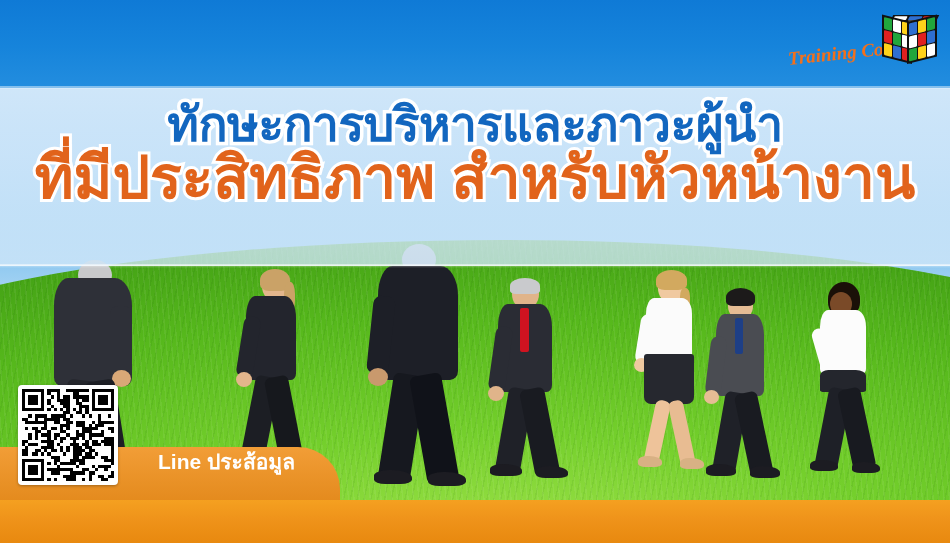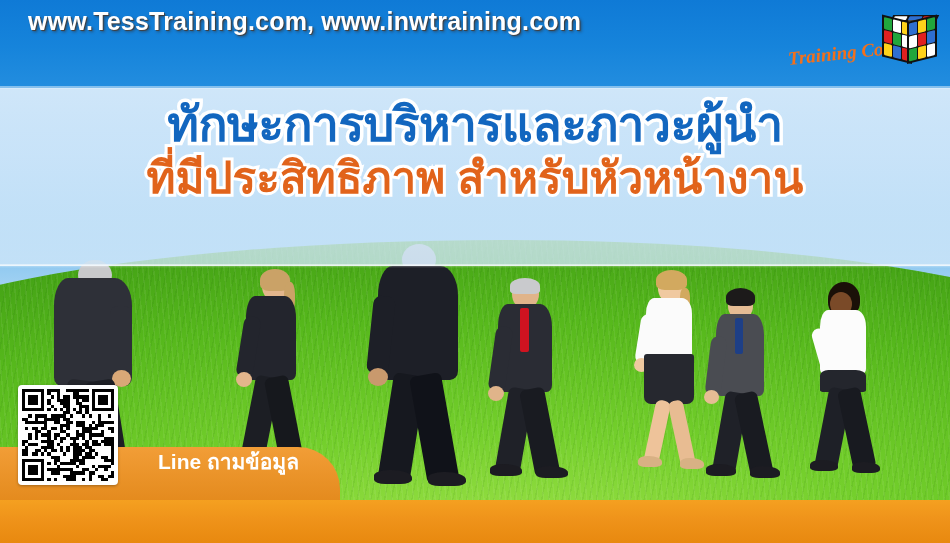--- a/index.html
+++ b/index.html
@@ -80,21 +80,21 @@
   .line-th1{
     margin:0;padding-top:4px;
     font-size:48px;line-height:66px;font-weight:bold;color:#1266bf;
     letter-spacing:-.5px;
     -webkit-text-stroke:7px #ffffff;
     paint-order:stroke fill;
     text-shadow:0 2px 1px rgba(255,255,255,.9);
   }
   .line-th2{
     margin:0;margin-top:-6px;
-    font-size:44px;line-height:52px;font-weight:bold;color:#e1631b;
+    font-size:59px;line-height:52px;font-weight:bold;color:#e1631b;
     -webkit-text-stroke:6px #ffffff;
     paint-order:stroke fill;
   }
   .line-en{
     margin:0;margin-top:-2px;
     font-size:34px;line-height:42px;font-weight:bold;color:#1565c8;
     letter-spacing:.2px;
   }
 
   
@@ -319,28 +319,27 @@
           <i style="background: rgb(47, 111, 208);"></i>
           <i style="background: rgb(33, 166, 60);"></i>
           <i style="background: rgb(255, 210, 26);"></i>
           <i style="background: rgb(255, 255, 255);"></i>
         </div>
     </div>
   </div>
 
   <div class="scan-banner"></div>
   <div class="scan-text">
-    <div class="scan-2">Line ถามข้อมูล</div>
+    <div class="scan-2">Line ประส้อมูล</div>
   </div>
 
   <div class="qr-card">
     <svg class="qr" viewBox="0 0 29 29" shape-rendering="crispEdges">
       <rect width="29" height="29" fill="#fff"></rect>
       <g id="qrmods" fill="#000">
           <path d="M0 0h1v1h-1zM1 0h1v1h-1zM2 0h1v1h-1zM3 0h1v1h-1zM4 0h1v1h-1zM5 0h1v1h-1zM6 0h1v1h-1zM8 0h1v1h-1zM9 0h1v1h-1zM10 0h1v1h-1zM11 0h1v1h-1zM14 0h1v1h-1zM15 0h1v1h-1zM16 0h1v1h-1zM17 0h1v1h-1zM18 0h1v1h-1zM19 0h1v1h-1zM20 0h1v1h-1zM22 0h1v1h-1zM23 0h1v1h-1zM24 0h1v1h-1zM25 0h1v1h-1zM26 0h1v1h-1zM27 0h1v1h-1zM28 0h1v1h-1zM0 1h1v1h-1zM6 1h1v1h-1zM8 1h1v1h-1zM11 1h1v1h-1zM16 1h1v1h-1zM17 1h1v1h-1zM22 1h1v1h-1zM28 1h1v1h-1zM0 2h1v1h-1zM2 2h1v1h-1zM3 2h1v1h-1zM4 2h1v1h-1zM6 2h1v1h-1zM9 2h1v1h-1zM11 2h1v1h-1zM13 2h1v1h-1zM14 2h1v1h-1zM16 2h1v1h-1zM17 2h1v1h-1zM18 2h1v1h-1zM19 2h1v1h-1zM20 2h1v1h-1zM22 2h1v1h-1zM24 2h1v1h-1zM25 2h1v1h-1zM26 2h1v1h-1zM28 2h1v1h-1zM0 3h1v1h-1zM2 3h1v1h-1zM3 3h1v1h-1zM4 3h1v1h-1zM6 3h1v1h-1zM8 3h1v1h-1zM11 3h1v1h-1zM12 3h1v1h-1zM13 3h1v1h-1zM14 3h1v1h-1zM17 3h1v1h-1zM19 3h1v1h-1zM20 3h1v1h-1zM22 3h1v1h-1zM24 3h1v1h-1zM25 3h1v1h-1zM26 3h1v1h-1zM28 3h1v1h-1zM0 4h1v1h-1zM2 4h1v1h-1zM3 4h1v1h-1zM4 4h1v1h-1zM6 4h1v1h-1zM8 4h1v1h-1zM12 4h1v1h-1zM13 4h1v1h-1zM14 4h1v1h-1zM17 4h1v1h-1zM18 4h1v1h-1zM22 4h1v1h-1zM24 4h1v1h-1zM25 4h1v1h-1zM26 4h1v1h-1zM28 4h1v1h-1zM0 5h1v1h-1zM6 5h1v1h-1zM9 5h1v1h-1zM13 5h1v1h-1zM14 5h1v1h-1zM18 5h1v1h-1zM19 5h1v1h-1zM20 5h1v1h-1zM22 5h1v1h-1zM28 5h1v1h-1zM0 6h1v1h-1zM1 6h1v1h-1zM2 6h1v1h-1zM3 6h1v1h-1zM4 6h1v1h-1zM5 6h1v1h-1zM6 6h1v1h-1zM8 6h1v1h-1zM10 6h1v1h-1zM12 6h1v1h-1zM14 6h1v1h-1zM16 6h1v1h-1zM18 6h1v1h-1zM20 6h1v1h-1zM22 6h1v1h-1zM23 6h1v1h-1zM24 6h1v1h-1zM25 6h1v1h-1zM26 6h1v1h-1zM27 6h1v1h-1zM28 6h1v1h-1zM13 7h1v1h-1zM14 7h1v1h-1zM17 7h1v1h-1zM18 7h1v1h-1zM20 7h1v1h-1zM2 8h1v1h-1zM4 8h1v1h-1zM5 8h1v1h-1zM6 8h1v1h-1zM7 8h1v1h-1zM9 8h1v1h-1zM10 8h1v1h-1zM11 8h1v1h-1zM12 8h1v1h-1zM13 8h1v1h-1zM15 8h1v1h-1zM19 8h1v1h-1zM21 8h1v1h-1zM24 8h1v1h-1zM27 8h1v1h-1zM0 9h1v1h-1zM1 9h1v1h-1zM4 9h1v1h-1zM7 9h1v1h-1zM8 9h1v1h-1zM9 9h1v1h-1zM10 9h1v1h-1zM11 9h1v1h-1zM13 9h1v1h-1zM14 9h1v1h-1zM24 9h1v1h-1zM1 10h1v1h-1zM2 10h1v1h-1zM3 10h1v1h-1zM4 10h1v1h-1zM5 10h1v1h-1zM6 10h1v1h-1zM7 10h1v1h-1zM10 10h1v1h-1zM11 10h1v1h-1zM14 10h1v1h-1zM15 10h1v1h-1zM17 10h1v1h-1zM18 10h1v1h-1zM19 10h1v1h-1zM22 10h1v1h-1zM24 10h1v1h-1zM25 10h1v1h-1zM26 10h1v1h-1zM27 10h1v1h-1zM28 10h1v1h-1zM7 11h1v1h-1zM12 11h1v1h-1zM13 11h1v1h-1zM14 11h1v1h-1zM17 11h1v1h-1zM18 11h1v1h-1zM19 11h1v1h-1zM21 11h1v1h-1zM23 11h1v1h-1zM24 11h1v1h-1zM25 11h1v1h-1zM1 12h1v1h-1zM3 12h1v1h-1zM4 12h1v1h-1zM6 12h1v1h-1zM7 12h1v1h-1zM9 12h1v1h-1zM10 12h1v1h-1zM12 12h1v1h-1zM14 12h1v1h-1zM19 12h1v1h-1zM20 12h1v1h-1zM21 12h1v1h-1zM22 12h1v1h-1zM23 12h1v1h-1zM27 12h1v1h-1zM28 12h1v1h-1zM4 13h1v1h-1zM5 13h1v1h-1zM8 13h1v1h-1zM12 13h1v1h-1zM13 13h1v1h-1zM17 13h1v1h-1zM19 13h1v1h-1zM20 13h1v1h-1zM21 13h1v1h-1zM25 13h1v1h-1zM28 13h1v1h-1zM2 14h1v1h-1zM4 14h1v1h-1zM6 14h1v1h-1zM7 14h1v1h-1zM8 14h1v1h-1zM10 14h1v1h-1zM11 14h1v1h-1zM14 14h1v1h-1zM17 14h1v1h-1zM18 14h1v1h-1zM19 14h1v1h-1zM21 14h1v1h-1zM22 14h1v1h-1zM23 14h1v1h-1zM24 14h1v1h-1zM25 14h1v1h-1zM2 15h1v1h-1zM4 15h1v1h-1zM8 15h1v1h-1zM10 15h1v1h-1zM12 15h1v1h-1zM13 15h1v1h-1zM15 15h1v1h-1zM16 15h1v1h-1zM17 15h1v1h-1zM19 15h1v1h-1zM21 15h1v1h-1zM26 15h1v1h-1zM27 15h1v1h-1zM28 15h1v1h-1zM0 16h1v1h-1zM1 16h1v1h-1zM6 16h1v1h-1zM7 16h1v1h-1zM8 16h1v1h-1zM9 16h1v1h-1zM12 16h1v1h-1zM16 16h1v1h-1zM20 16h1v1h-1zM22 16h1v1h-1zM23 16h1v1h-1zM25 16h1v1h-1zM26 16h1v1h-1zM27 16h1v1h-1zM28 16h1v1h-1zM0 17h1v1h-1zM2 17h1v1h-1zM3 17h1v1h-1zM4 17h1v1h-1zM8 17h1v1h-1zM9 17h1v1h-1zM11 17h1v1h-1zM15 17h1v1h-1zM16 17h1v1h-1zM17 17h1v1h-1zM19 17h1v1h-1zM20 17h1v1h-1zM22 17h1v1h-1zM23 17h1v1h-1zM24 17h1v1h-1zM26 17h1v1h-1zM27 17h1v1h-1zM28 17h1v1h-1zM1 18h1v1h-1zM6 18h1v1h-1zM7 18h1v1h-1zM8 18h1v1h-1zM9 18h1v1h-1zM12 18h1v1h-1zM14 18h1v1h-1zM16 18h1v1h-1zM17 18h1v1h-1zM18 18h1v1h-1zM20 18h1v1h-1zM21 18h1v1h-1zM28 18h1v1h-1zM0 19h1v1h-1zM1 19h1v1h-1zM4 19h1v1h-1zM5 19h1v1h-1zM7 19h1v1h-1zM9 19h1v1h-1zM10 19h1v1h-1zM12 19h1v1h-1zM14 19h1v1h-1zM16 19h1v1h-1zM17 19h1v1h-1zM18 19h1v1h-1zM19 19h1v1h-1zM21 19h1v1h-1zM22 19h1v1h-1zM28 19h1v1h-1zM0 20h1v1h-1zM1 20h1v1h-1zM3 20h1v1h-1zM4 20h1v1h-1zM6 20h1v1h-1zM8 20h1v1h-1zM13 20h1v1h-1zM16 20h1v1h-1zM17 20h1v1h-1zM18 20h1v1h-1zM20 20h1v1h-1zM21 20h1v1h-1zM23 20h1v1h-1zM28 20h1v1h-1zM9 21h1v1h-1zM10 21h1v1h-1zM11 21h1v1h-1zM16 21h1v1h-1zM17 21h1v1h-1zM19 21h1v1h-1zM20 21h1v1h-1zM21 21h1v1h-1zM22 21h1v1h-1zM25 21h1v1h-1zM26 21h1v1h-1zM28 21h1v1h-1zM0 22h1v1h-1zM1 22h1v1h-1zM2 22h1v1h-1zM3 22h1v1h-1zM4 22h1v1h-1zM5 22h1v1h-1zM6 22h1v1h-1zM10 22h1v1h-1zM11 22h1v1h-1zM15 22h1v1h-1zM16 22h1v1h-1zM17 22h1v1h-1zM18 22h1v1h-1zM19 22h1v1h-1zM26 22h1v1h-1zM27 22h1v1h-1zM28 22h1v1h-1zM0 23h1v1h-1zM6 23h1v1h-1zM8 23h1v1h-1zM10 23h1v1h-1zM12 23h1v1h-1zM13 23h1v1h-1zM14 23h1v1h-1zM15 23h1v1h-1zM16 23h1v1h-1zM18 23h1v1h-1zM19 23h1v1h-1zM28 23h1v1h-1zM0 24h1v1h-1zM2 24h1v1h-1zM3 24h1v1h-1zM4 24h1v1h-1zM6 24h1v1h-1zM11 24h1v1h-1zM17 24h1v1h-1zM22 24h1v1h-1zM24 24h1v1h-1zM25 24h1v1h-1zM26 24h1v1h-1zM27 24h1v1h-1zM0 25h1v1h-1zM2 25h1v1h-1zM3 25h1v1h-1zM4 25h1v1h-1zM6 25h1v1h-1zM8 25h1v1h-1zM9 25h1v1h-1zM10 25h1v1h-1zM11 25h1v1h-1zM12 25h1v1h-1zM13 25h1v1h-1zM14 25h1v1h-1zM15 25h1v1h-1zM19 25h1v1h-1zM20 25h1v1h-1zM23 25h1v1h-1zM26 25h1v1h-1zM0 26h1v1h-1zM2 26h1v1h-1zM3 26h1v1h-1zM4 26h1v1h-1zM6 26h1v1h-1zM9 26h1v1h-1zM10 26h1v1h-1zM11 26h1v1h-1zM15 26h1v1h-1zM16 26h1v1h-1zM17 26h1v1h-1zM18 26h1v1h-1zM19 26h1v1h-1zM21 26h1v1h-1zM22 26h1v1h-1zM28 26h1v1h-1zM0 27h1v1h-1zM6 27h1v1h-1zM13 27h1v1h-1zM14 27h1v1h-1zM15 27h1v1h-1zM16 27h1v1h-1zM21 27h1v1h-1zM24 27h1v1h-1zM25 27h1v1h-1zM27 27h1v1h-1zM28 27h1v1h-1zM0 28h1v1h-1zM1 28h1v1h-1zM2 28h1v1h-1zM3 28h1v1h-1zM4 28h1v1h-1zM5 28h1v1h-1zM6 28h1v1h-1zM8 28h1v1h-1zM10 28h1v1h-1zM14 28h1v1h-1zM15 28h1v1h-1zM16 28h1v1h-1zM19 28h1v1h-1zM21 28h1v1h-1zM25 28h1v1h-1zM26 28h1v1h-1z" fill="#000"></path>
         </g>
     </svg>
   </div>
 
   <div class="footer"></div>
-  <div class="footer-text">www.TessTraining.com, www.inwtraining.com</div>
 
 </div>
 
 </body></html>

